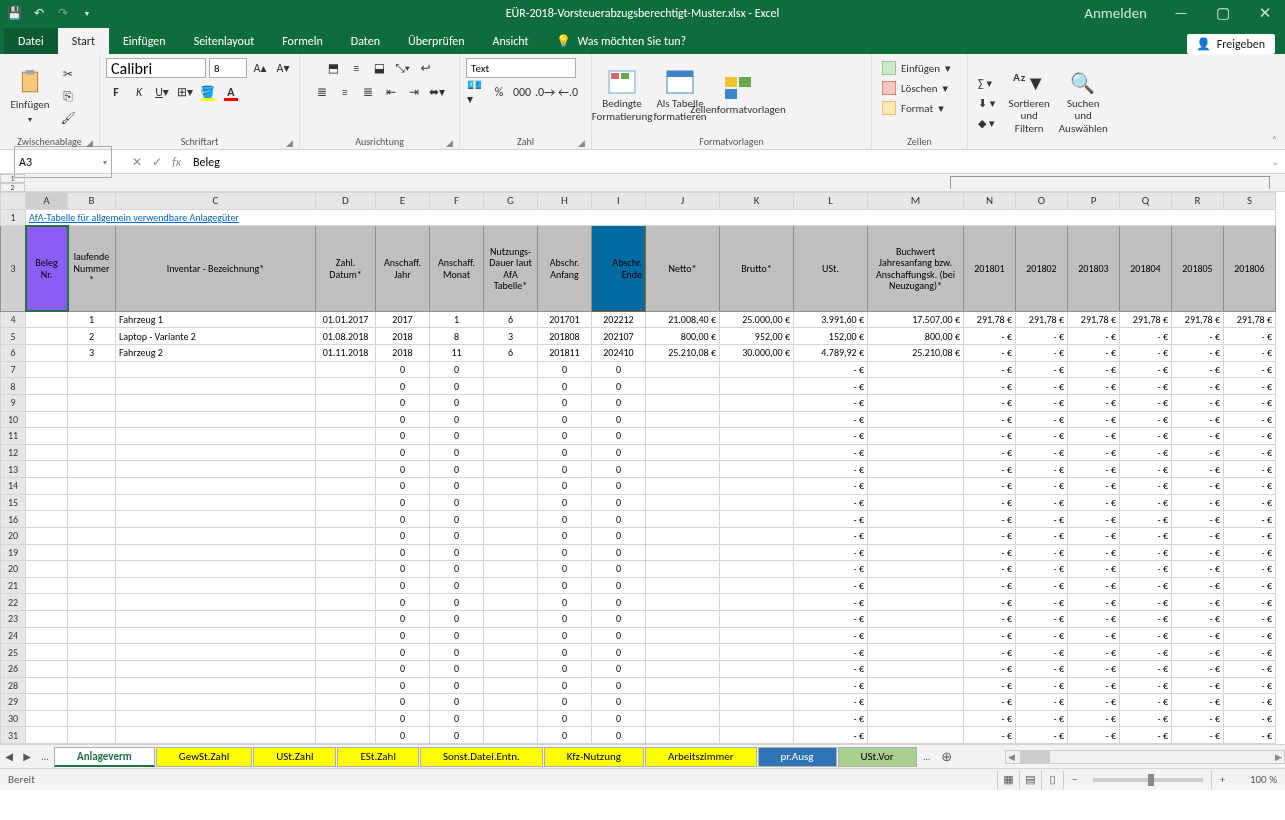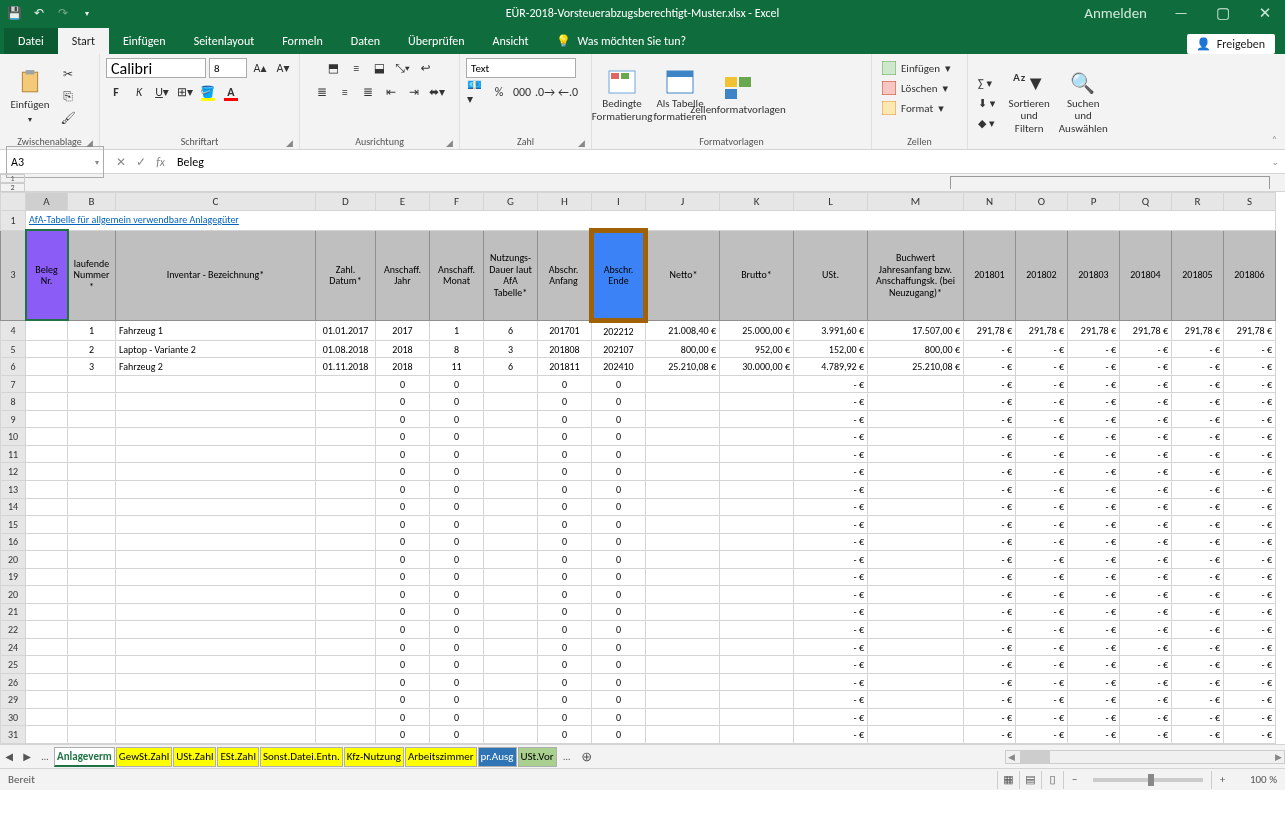--- a/index.html
+++ b/index.html
@@ -24,21 +24,21 @@
 .big-btn{display:flex;flex-direction:column;align-items:center;justify-content:center;width:48px;gap:3px;font-size:11px;color:#333;}
 .big-btn svg,.big-btn .ic{height:26px;}
 .small-row{display:flex;gap:3px;align-items:center;}
 .sq{width:20px;height:20px;display:flex;align-items:center;justify-content:center;font-size:12px;color:#333;border:1px solid transparent;}
 .font-sel{width:100px;height:20px;border:1px solid #ababab;background:#fff;font-size:16px;padding-left:4px;}
 .size-sel{width:38px;height:20px;border:1px solid #ababab;background:#fff;font-size:11px;padding-left:4px;}
 .numfmt-sel{width:110px;height:20px;border:1px solid #ababab;background:#fff;font-size:11px;padding-left:4px;}
 .list-btn{display:flex;align-items:center;gap:5px;font-size:11px;color:#333;padding:1px 4px;height:20px;}
 .list-btn svg{flex-shrink:0;}
 .name-bar{height:24px;display:flex;align-items:center;border-bottom:1px solid #d4d4d4;background:#fff;}
-.name-box{width:98px;height:20px;margin:0 6px;border:1px solid #ababab;display:flex;align-items:center;padding:15px 4px;font-size:12px;justify-content:space-between;}
+.name-box{width:98px;height:20px;margin:0 14px;border:1px solid #ababab;display:flex;align-items:center;padding:15px 4px;font-size:12px;justify-content:space-between;}
 .fx-area{display:flex;align-items:center;gap:10px;padding:0 6px;}
 .fx-btn{color:#888;font-size:12px;}
 .formula-input{flex:1;border:none;outline:none;font-size:12px;padding:0 6px;}
 .outline-bar{height:18px;border-bottom:1px solid #d4d4d4;background:#f2f2f2;display:flex;}
 .outline-nums{width:25px;display:flex;flex-direction:column;font-size:8px;color:#555;}
 .outline-nums div{border:1px solid #ccc;height:9px;text-align:center;line-height:7px;}
 .grid-wrap{position:relative;height:552px;display:flex;overflow:hidden;}
 table.sheet{border-collapse:collapse;table-layout:fixed;}
 table.sheet th,table.sheet td{border:1px solid #d4d4d4;height:14px;font-size:10px;padding:0 3px;white-space:nowrap;overflow:hidden;}
 table.sheet th{background:#e6e6e6;font-weight:400;text-align:center;color:#333;font-size:11px;}
@@ -46,21 +46,21 @@
 .rowhdr.sel{background:#cfcfcf;}
 th.colhdr.sel{background:#cfcfcf;}
 tr.hdr-row td{background:#bfbfbf;text-align:center;vertical-align:middle;font-size:10px;border:1px solid #8f8f8f;height:72px;white-space:normal;line-height:1.15;}
 td.link{color:#0563c1;text-decoration:underline;text-align:left;}
 td.r{text-align:right;}
 td.c{text-align:center;}
 td.l{text-align:left;}
 .selected-cell{outline:2px solid #217346;outline-offset:-1px;}
 .sheet-tabs{height:24px;border-top:1px solid #d4d4d4;display:flex;align-items:center;background:#f3f3f3;position:relative;}
 .nav-arr{width:18px;height:20px;display:flex;align-items:center;justify-content:center;color:#555;font-size:10px;}
-.stab{height:20px;padding:0 2px;font-size:11px;border:1px solid #aeaeae;display:flex;align-items:center;background:#ffff00;margin-right:1px;}
+.stab{height:20px;padding:0 22px;font-size:11px;border:1px solid #aeaeae;display:flex;align-items:center;background:#ffff00;margin-right:1px;}
 .stab.active{background:#fff;border-bottom:2px solid #217346;font-weight:700;color:#217346;}
 .stab.blue{background:#2f75b5;color:#fff;}
 .stab.green{background:#a9d08e;}
 .newtab{width:22px;text-align:center;color:#555;font-size:13px;}
 .hscroll-track{margin-left:auto;width:280px;height:14px;background:#f0f0f0;border:1px solid #ccc;position:relative;}
 .hscroll-thumb{position:absolute;left:14px;width:30px;top:0;bottom:0;background:#cdcdcd;}
 .status-bar{height:22px;background:#f3f3f3;border-top:1px solid #d4d4d4;display:flex;align-items:center;font-size:11px;color:#555;padding:0 8px;}
 .status-bar .spacer{flex:1;}
 .view-btn{width:22px;height:18px;display:flex;align-items:center;justify-content:center;border-left:1px solid #ccc;}
 .zoom-slider{width:110px;height:4px;background:#ccc;margin:0 8px;position:relative;}
@@ -331,21 +331,21 @@
         <tr class="hdr-row" style="height:72px">
           <td class="rowhdr sel">3</td>
           <td class=" selected-cell" style="background:#8b5cf6;text-align:center;vertical-align:middle;white-space:normal;line-height:1.15;border:1px solid #8f8f8f">Beleg Nr.</td>
           <td class="" style="background:#bfbfbf;text-align:center;vertical-align:middle;white-space:normal;line-height:1.15;border:1px solid #8f8f8f">laufende Nummer *</td>
           <td class="" style="background:#bfbfbf;text-align:center;vertical-align:middle;white-space:normal;line-height:1.15;border:1px solid #8f8f8f">Inventar - Bezeichnung*</td>
           <td class="" style="background:#bfbfbf;text-align:center;vertical-align:middle;white-space:normal;line-height:1.15;border:1px solid #8f8f8f">Zahl. Datum*</td>
           <td class="" style="background:#bfbfbf;text-align:center;vertical-align:middle;white-space:normal;line-height:1.15;border:1px solid #8f8f8f">Anschaff. Jahr</td>
           <td class="" style="background:#bfbfbf;text-align:center;vertical-align:middle;white-space:normal;line-height:1.15;border:1px solid #8f8f8f">Anschaff. Monat</td>
           <td class="" style="background:#bfbfbf;text-align:center;vertical-align:middle;white-space:normal;line-height:1.15;border:1px solid #8f8f8f">Nutzungs-Dauer laut AfA Tabelle*</td>
           <td class="" style="background:#bfbfbf;text-align:center;vertical-align:middle;white-space:normal;line-height:1.15;border:1px solid #8f8f8f">Abschr. Anfang</td>
-          <td class="" style="background:#3b82f6;text-align:center;vertical-align:middle;white-space:normal;line-height:1.15;border:5px solid #a16207">Abschr. Ende</td>
+          <td class="" style="background:#0369a1;text-align:right;vertical-align:middle;white-space:normal;line-height:1.15;border:1px solid #a16207">Abschr. Ende</td>
           <td class="" style="background:#bfbfbf;text-align:center;vertical-align:middle;white-space:normal;line-height:1.15;border:1px solid #8f8f8f">Netto*</td>
           <td class="" style="background:#bfbfbf;text-align:center;vertical-align:middle;white-space:normal;line-height:1.15;border:1px solid #8f8f8f">Brutto*</td>
           <td class="" style="background:#bfbfbf;text-align:center;vertical-align:middle;white-space:normal;line-height:1.15;border:1px solid #8f8f8f">USt.</td>
           <td class="" style="background:#bfbfbf;text-align:center;vertical-align:middle;white-space:normal;line-height:1.15;border:1px solid #8f8f8f">Buchwert Jahresanfang bzw. Anschaffungsk. (bei Neuzugang)*</td>
           <td class="" style="background:#bfbfbf;text-align:center;vertical-align:middle;white-space:normal;line-height:1.15;border:1px solid #8f8f8f">201801</td>
           <td class="" style="background:#bfbfbf;text-align:center;vertical-align:middle;white-space:normal;line-height:1.15;border:1px solid #8f8f8f">201802</td>
           <td class="" style="background:#bfbfbf;text-align:center;vertical-align:middle;white-space:normal;line-height:1.15;border:1px solid #8f8f8f">201803</td>
           <td class="" style="background:#bfbfbf;text-align:center;vertical-align:middle;white-space:normal;line-height:1.15;border:1px solid #8f8f8f">201804</td>
           <td class="" style="background:#bfbfbf;text-align:center;vertical-align:middle;white-space:normal;line-height:1.15;border:1px solid #8f8f8f">201805</td>
           <td class="" style="background:#bfbfbf;text-align:center;vertical-align:middle;white-space:normal;line-height:1.15;border:1px solid #8f8f8f">201806</td>
@@ -740,20 +740,42 @@
           <td class="r">-   €</td>
           <td class="r"></td>
           <td class="r">-   €</td>
           <td class="r">-   €</td>
           <td class="r">-   €</td>
           <td class="r">-   €</td>
           <td class="r">-   €</td>
           <td class="r">-   €</td>
         </tr>
         <tr>
+          <td class="rowhdr">23</td>
+          <td class="c"></td>
+          <td class="c"></td>
+          <td class="l"></td>
+          <td class="c"></td>
+          <td class="c">0</td>
+          <td class="c">0</td>
+          <td class="c"></td>
+          <td class="c">0</td>
+          <td class="c">0</td>
+          <td class="r"></td>
+          <td class="r"></td>
+          <td class="r">-   €</td>
+          <td class="r"></td>
+          <td class="r">-   €</td>
+          <td class="r">-   €</td>
+          <td class="r">-   €</td>
+          <td class="r">-   €</td>
+          <td class="r">-   €</td>
+          <td class="r">-   €</td>
+        </tr>
+        <tr>
           <td class="rowhdr">24</td>
           <td class="c"></td>
           <td class="c"></td>
           <td class="l"></td>
           <td class="c"></td>
           <td class="c">0</td>
           <td class="c">0</td>
           <td class="c"></td>
           <td class="c">0</td>
           <td class="c">0</td>
@@ -785,20 +807,42 @@
           <td class="r"></td>
           <td class="r">-   €</td>
           <td class="r">-   €</td>
           <td class="r">-   €</td>
           <td class="r">-   €</td>
           <td class="r">-   €</td>
           <td class="r">-   €</td>
         </tr>
         <tr>
           <td class="rowhdr">26</td>
+          <td class="c"></td>
+          <td class="c"></td>
+          <td class="l"></td>
+          <td class="c"></td>
+          <td class="c">0</td>
+          <td class="c">0</td>
+          <td class="c"></td>
+          <td class="c">0</td>
+          <td class="c">0</td>
+          <td class="r"></td>
+          <td class="r"></td>
+          <td class="r">-   €</td>
+          <td class="r"></td>
+          <td class="r">-   €</td>
+          <td class="r">-   €</td>
+          <td class="r">-   €</td>
+          <td class="r">-   €</td>
+          <td class="r">-   €</td>
+          <td class="r">-   €</td>
+        </tr>
+        <tr>
+          <td class="rowhdr">28</td>
           <td class="c"></td>
           <td class="c"></td>
           <td class="l"></td>
           <td class="c"></td>
           <td class="c">0</td>
           <td class="c">0</td>
           <td class="c"></td>
           <td class="c">0</td>
           <td class="c">0</td>
           <td class="r"></td>

